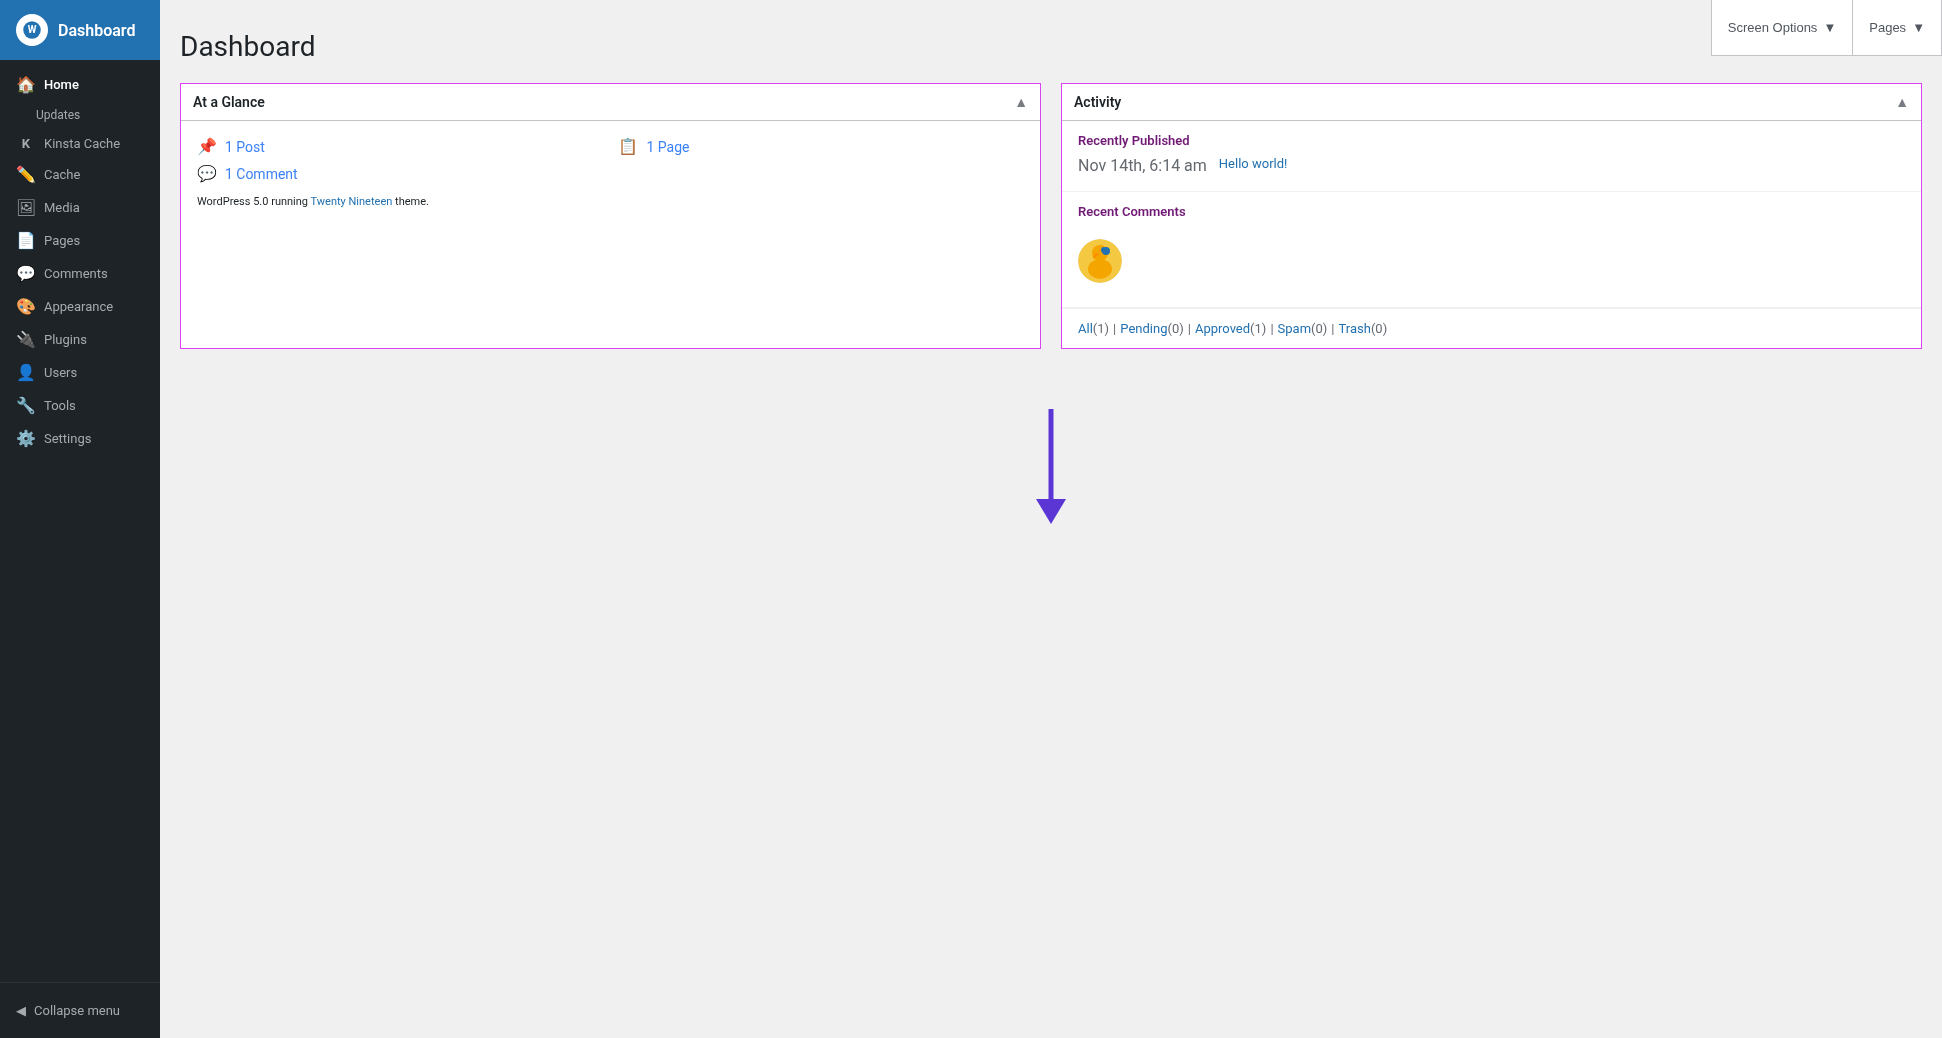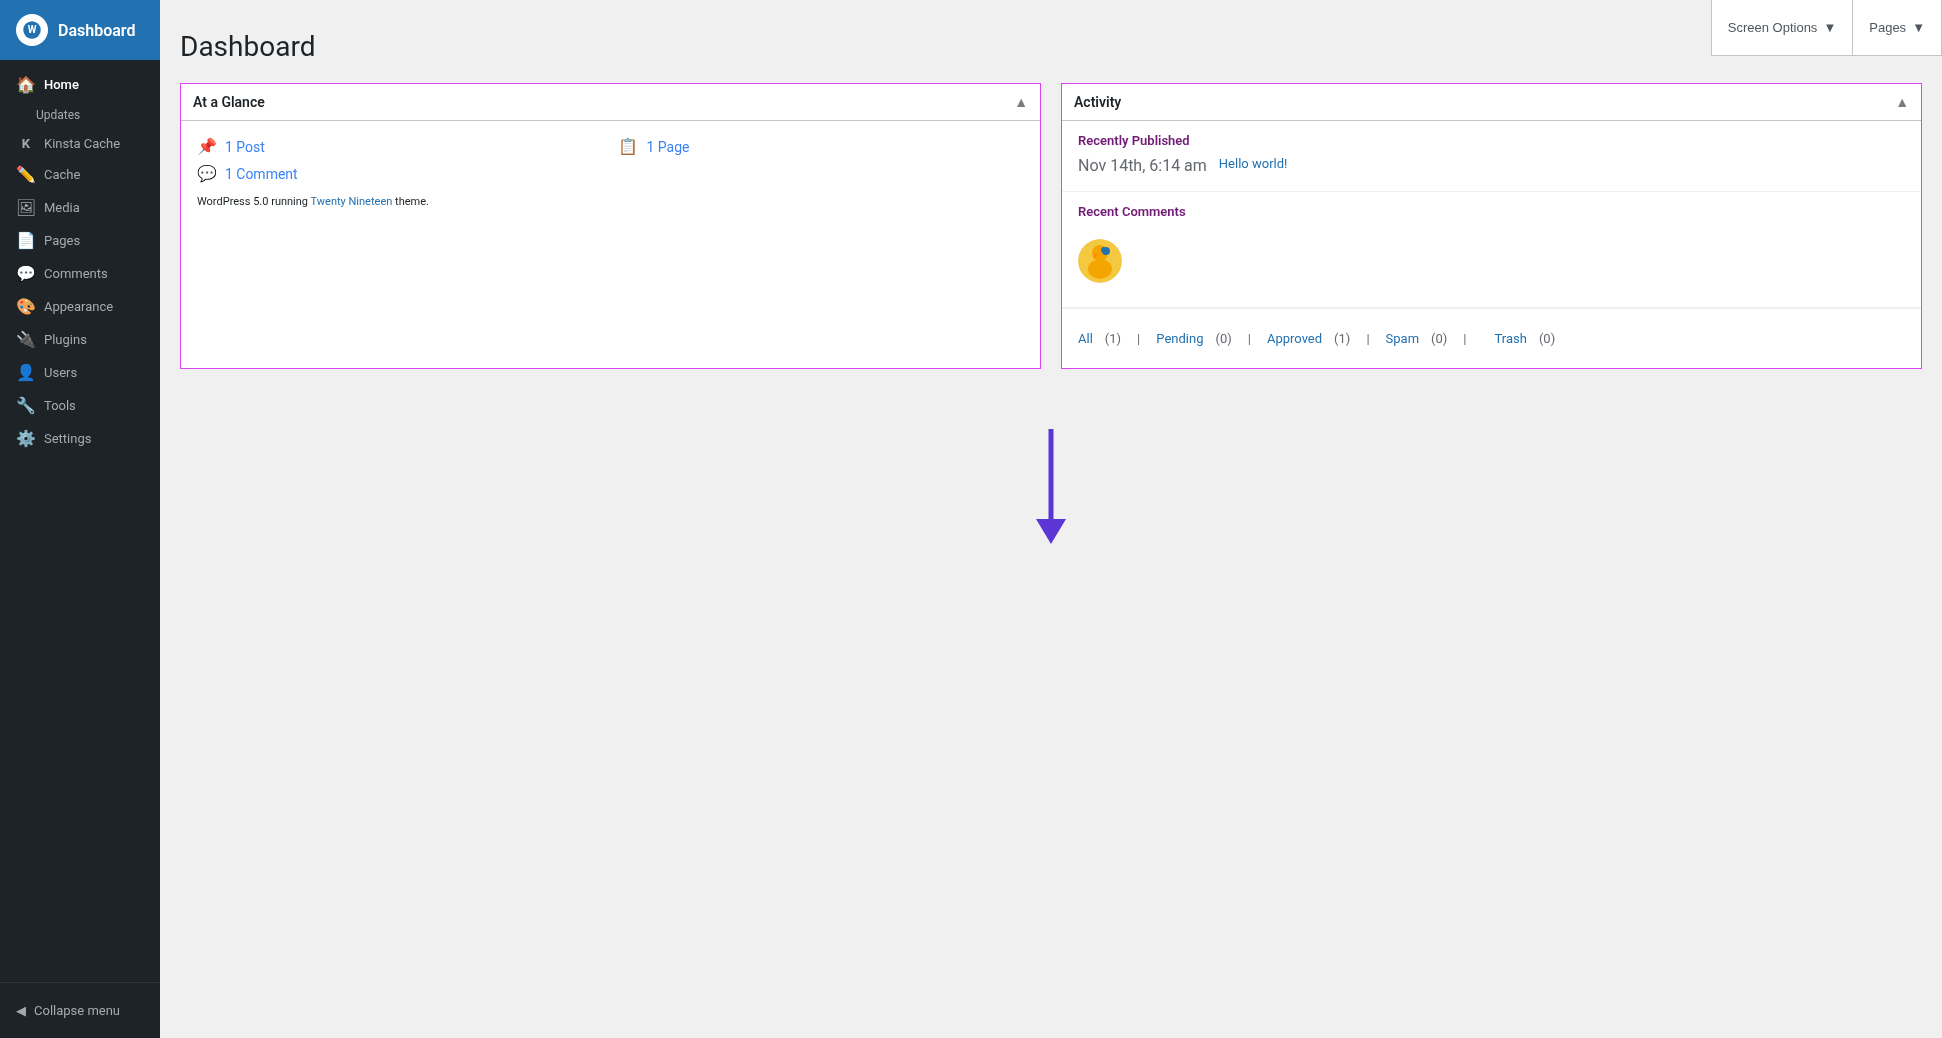--- a/index.html
+++ b/index.html
@@ -94,21 +94,21 @@
     .activity-link { color: #2271b1; text-decoration: none; font-size: 13px; }
 
     
     .comment-item { display: flex; gap: 12px; padding: 12px 0; }
     .comment-avatar { width: 44px; height: 44px; border-radius: 50%; background: #f0f0f1; flex-shrink: 0; overflow: hidden; }
     .comment-avatar svg { width: 44px; height: 44px; }
     .comment-content { flex: 1; font-size: 13px; color: #1d2327; line-height: 1.5; }
     .comment-content a { color: #2271b1; text-decoration: none; }
 
     
-    .comment-filters { padding: 22px 16px; display: flex; flex-wrap: wrap; gap: 12px; align-items: flex-end; border-top: 1px solid #f0f0f1; }
+    .comment-filters { padding: 12px 16px; display: flex; flex-wrap: wrap; gap: 0; align-items: flex-end; border-top: 1px solid #f0f0f1; }
     .comment-filter-link { color: #2271b1; text-decoration: none; font-size: 13px; }
     .filter-sep { color: #646970; margin: 0 4px; }
 
     
     .arrow-container {
       display: flex; justify-content: center; padding: 40px 0 20px 0;
     }
     .arrow-svg { width: 30px; height: 120px; }
   </style>
 </head>

